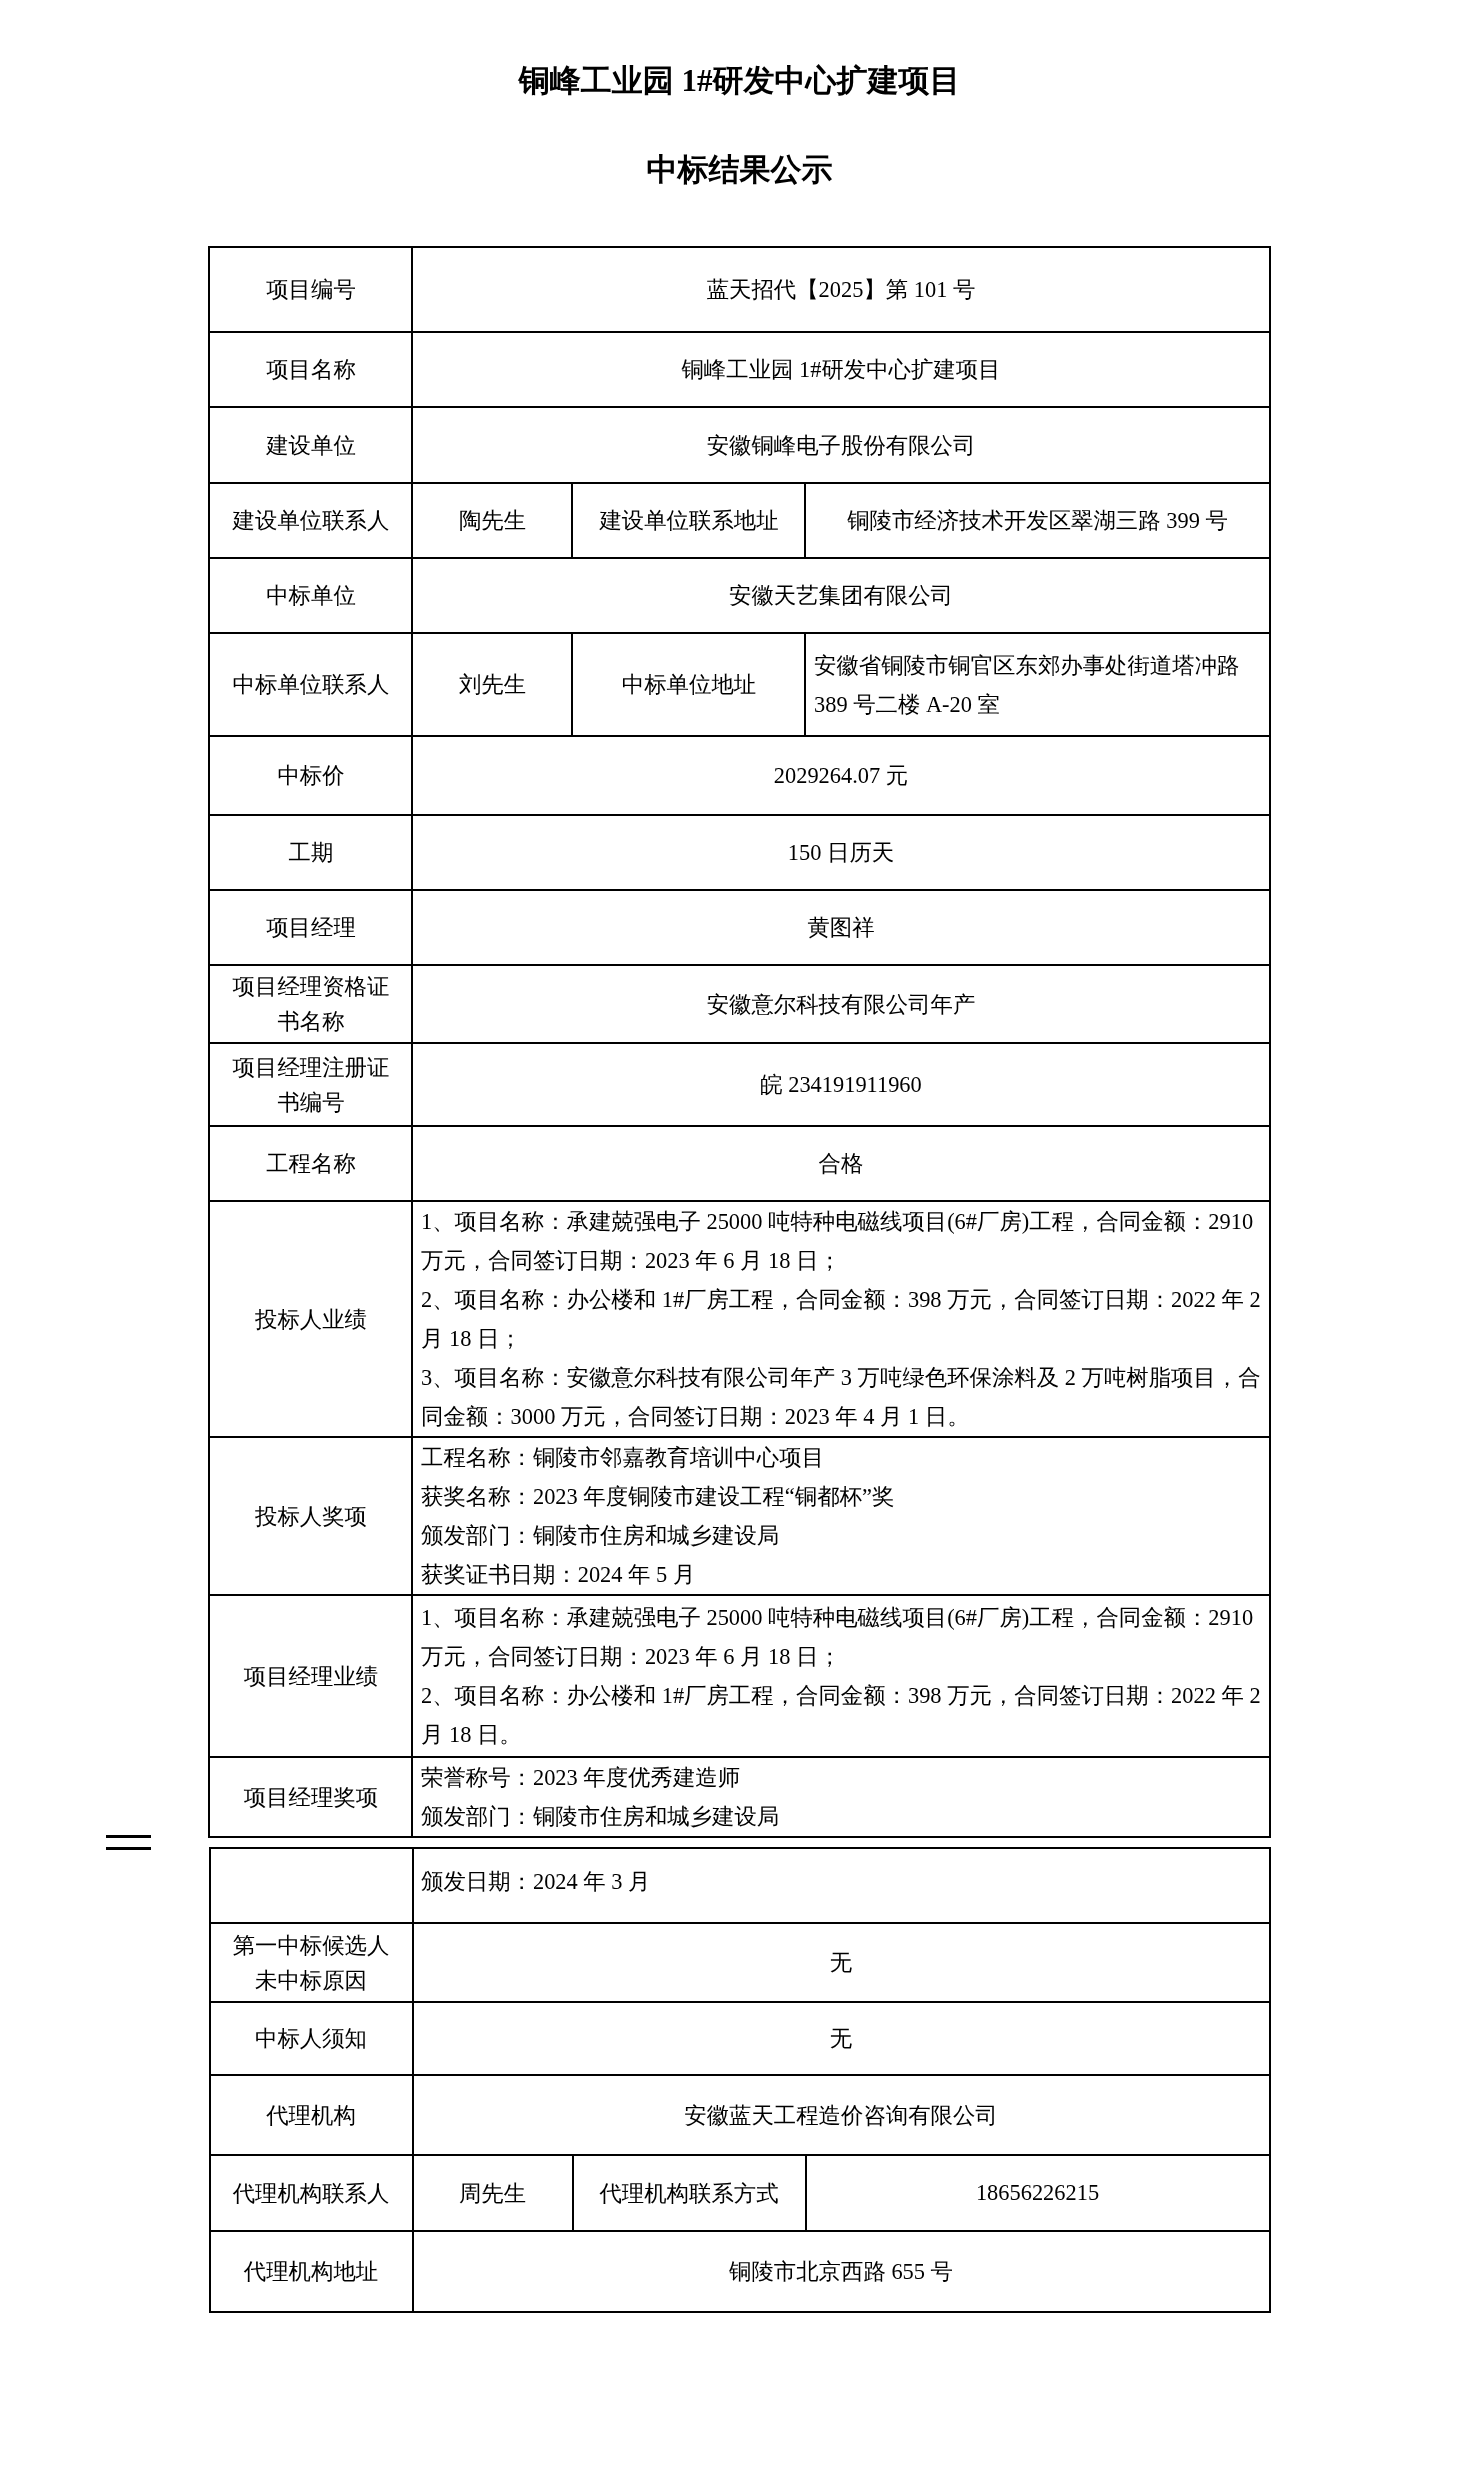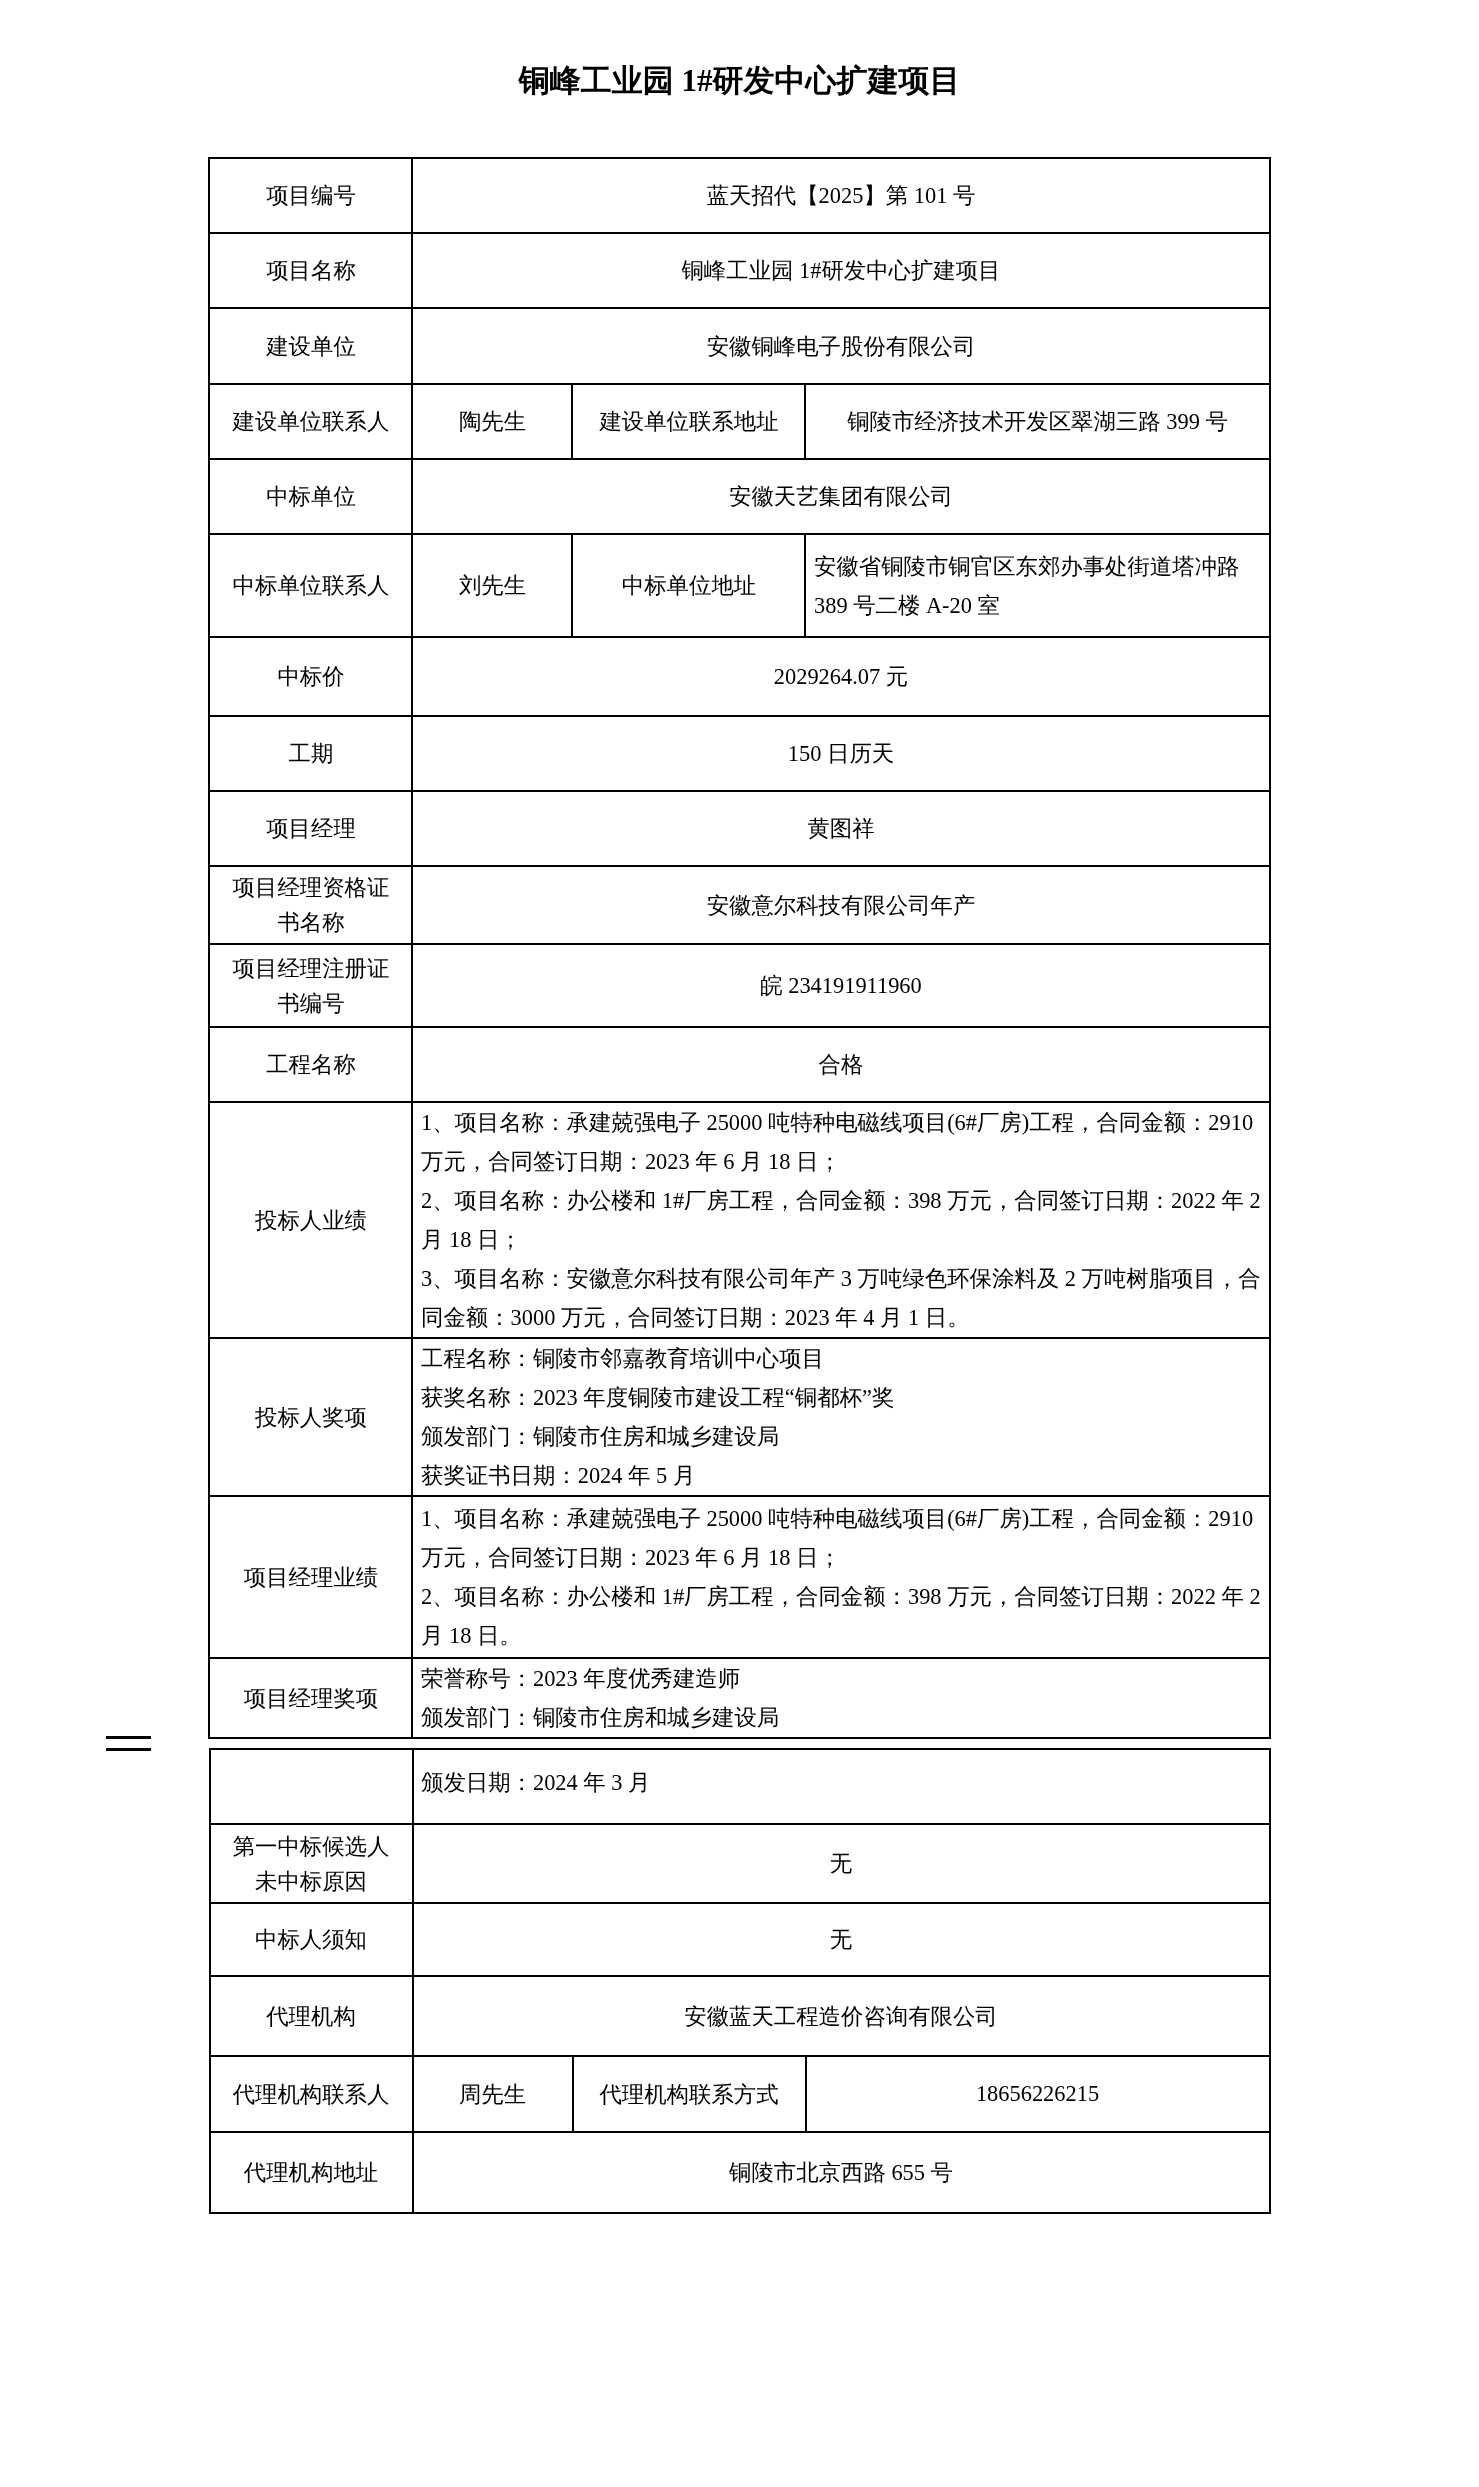--- a/index.html
+++ b/index.html
@@ -62,31 +62,32 @@
   col.c2 { width: 160px; }
   col.c3 { width: 233px; }
   col.c4 { width: 464px; }
 </style>
 </head>
 <body>
 
 <div class="page">
 
   <h1 class="doc-title">铜峰工业园 1#研发中心扩建项目</h1>
+  <h2 class="doc-subtitle">中标结果公示</h2>
 
   <table class="res t1">
     <colgroup>
         <col class="c1">
         <col class="c2">
         <col class="c3">
         <col class="c4">
       </colgroup>
 
     <tbody>
-        <tr style="height:75px">
+        <tr style="height:85px">
       <td class="lb">项目编号</td>
       <td class="vc" colspan="3">蓝天招代【2025】第 101 号</td>
     </tr>
 
     <tr style="height:75px">
       <td class="lb">项目名称</td>
       <td class="vc" colspan="3">铜峰工业园 1#研发中心扩建项目</td>
     </tr>
 
     <tr style="height:76px">

